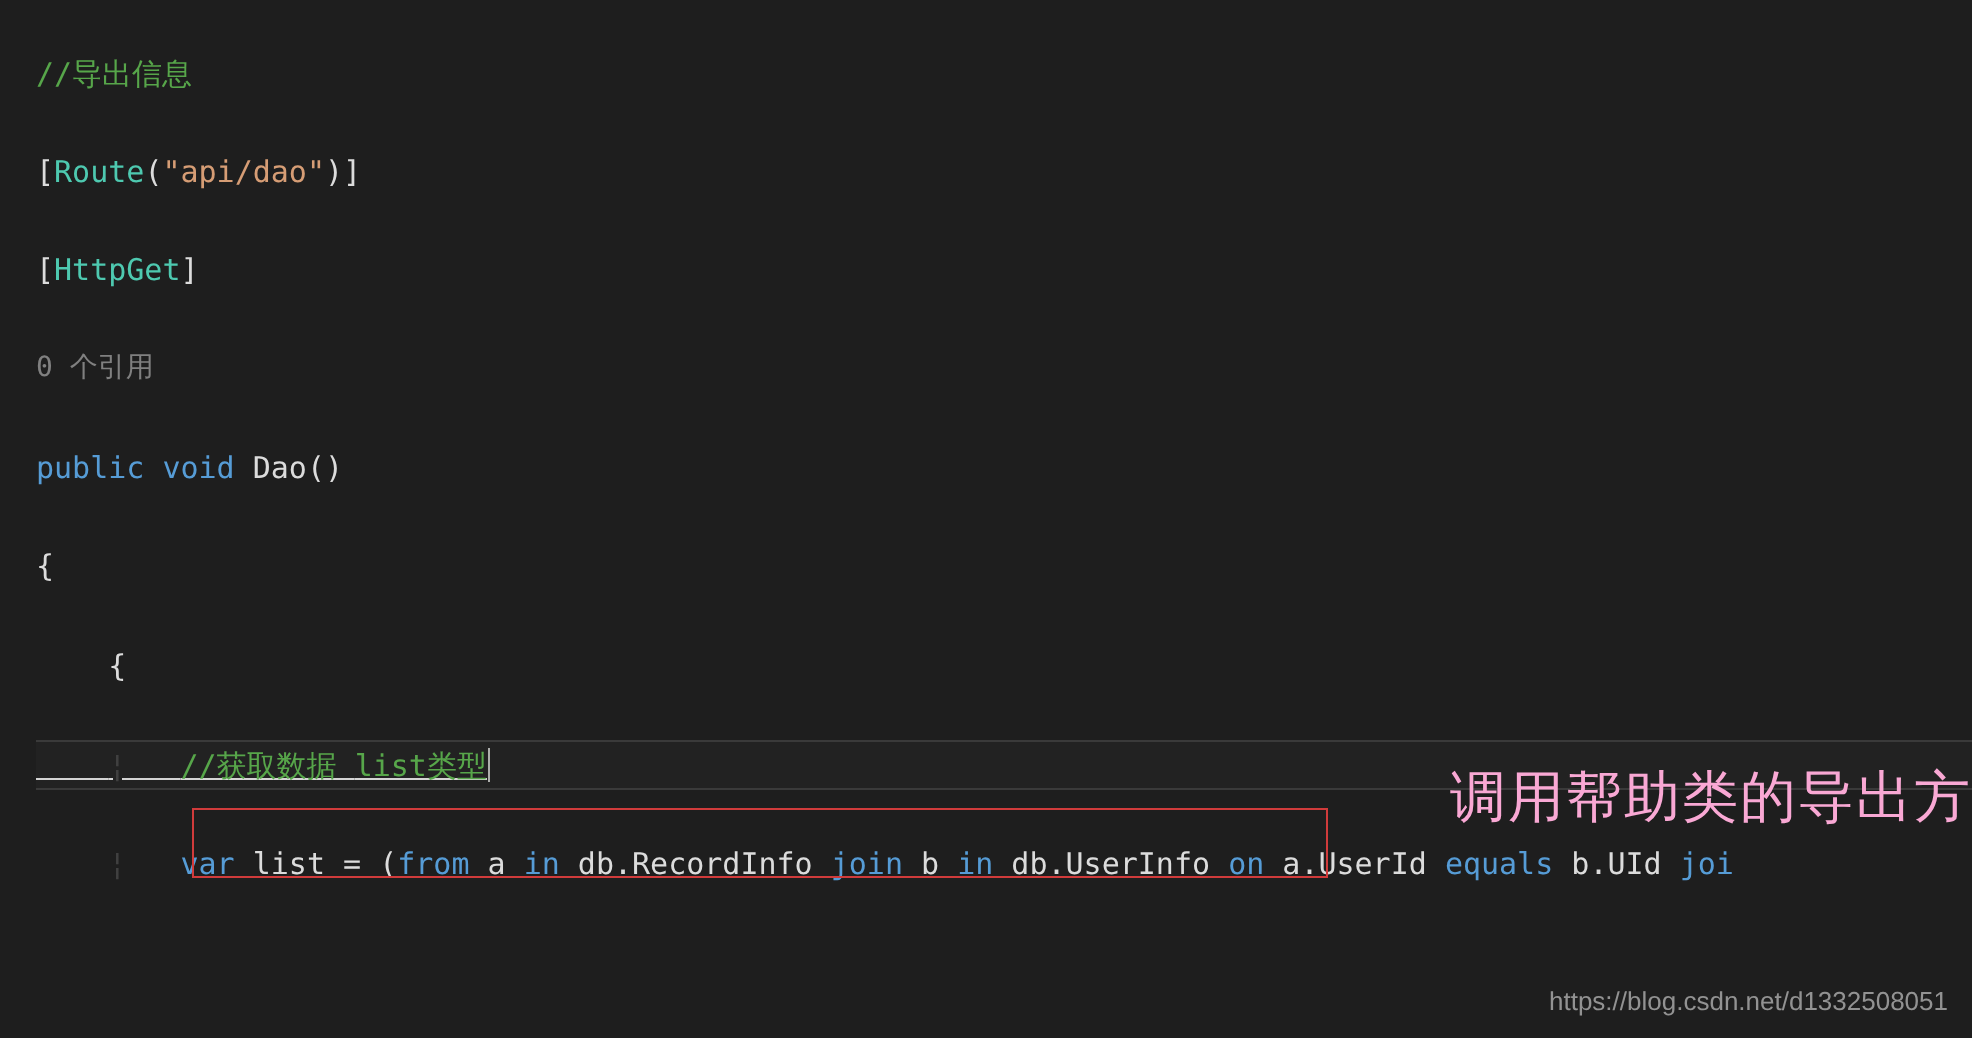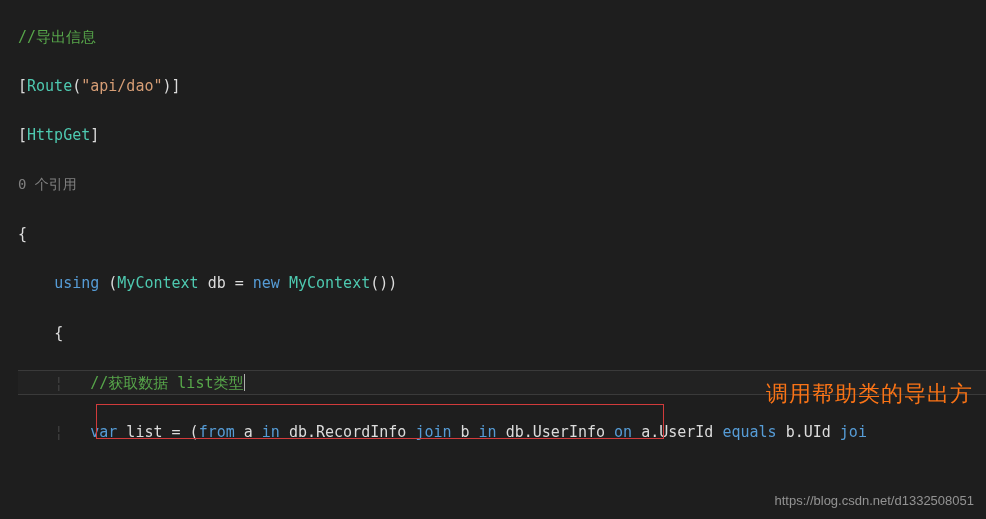--- a/index.html
+++ b/index.html
@@ -22,20 +22,21 @@
   .c-white   { color: #dcdcdc; }
   .c-punc    { color: #dcdcdc; }
 
   .line { display: block; height: 24.6px; }
   .ref-line { color: #808080; font-size: 14px; }
 
   .cursor-line {
     background: rgba(255,255,255,0.02);
     border-top: 1px solid #3a3a3a;
     border-bottom: 1px solid #3a3a3a;
+    text-decoration: underline;
   }
   .cursor::after {
     content: "";
     display: inline-block;
     width: 1px; height: 17px;
     background: #aeafad;
     vertical-align: -3px;
     margin-left: 1px;
   }
 
@@ -45,24 +46,24 @@
     position: absolute;
     border: 1px solid #d13b3b;
     left: 96px;
     width: 568px;
     top: 404px;
     height: 35px;
     pointer-events: none;
   }
   .annotation {
     position: absolute;
-    right: 13px;
+    right: 0;
     top: 376px;
-    font-size: 22px;
-    color: #f97316;
+    font-size: 28px;
+    color: #f9a8d4;
     font-family: "SimSun","NSimSun",sans-serif;
     letter-spacing: 1px;
   }
   .watermark {
     position: absolute;
     right: 12px;
     bottom: 8px;
     color: #a7a7a7;
     font-size: 13px;
     font-family: Arial, sans-serif;
@@ -71,22 +72,22 @@
   }
 </style>
 </head>
 <body>
 
 <div class="code-area">
 <span class="line"><span class="c-comment">//导出信息</span></span>
 <span class="line"><span class="c-punc">[</span><span class="c-type">Route</span><span class="c-punc">(</span><span class="c-string">"api/dao"</span><span class="c-punc">)</span><span class="c-punc">]</span></span>
 <span class="line"><span class="c-punc">[</span><span class="c-type">HttpGet</span><span class="c-punc">]</span></span>
 <span class="line ref-line">0 个引用</span>
+<span class="line"><span class="c-keyword">public</span> <span class="c-keyword">void</span> <span class="c-white">Dao</span><span class="c-punc">()</span></span>
 <span class="line"><span class="c-punc">{</span></span>
-<span class="line">    <span class="c-keyword">using</span><span class="c-punc"> (</span><span class="c-type">MyContext</span><span class="c-white"> db </span><span class="c-punc">= </span><span class="c-keyword">new</span><span class="c-type"> MyContext</span><span class="c-punc">())</span></span>
 <span class="line">    <span class="c-punc">{</span></span>
 <span class="line cursor-line">    <span class="indent-guide">¦   </span><span class="c-comment">//获取数据 </span><span class="c-comment">list类型</span><span class="cursor"></span></span>
 <span class="line">    <span class="indent-guide">¦   </span><span class="c-keyword">var</span><span class="c-white"> list </span><span class="c-punc">= (</span><span class="c-keyword">from</span><span class="c-white"> a </span><span class="c-keyword">in</span><span class="c-white"> db</span><span class="c-punc">.</span><span class="c-white">RecordInfo </span><span class="c-keyword">join</span><span class="c-white"> b </span><span class="c-keyword">in</span><span class="c-white"> db</span><span class="c-punc">.</span><span class="c-white">UserInfo </span><span class="c-keyword">on</span><span class="c-white"> a</span><span class="c-punc">.</span><span class="c-white">UserId </span><span class="c-keyword">equals</span><span class="c-white"> b</span><span class="c-punc">.</span><span class="c-white">UId </span><span class="c-keyword">joi</span></span>
 <span class="line">    </span>
 
 
 
 
 
 

